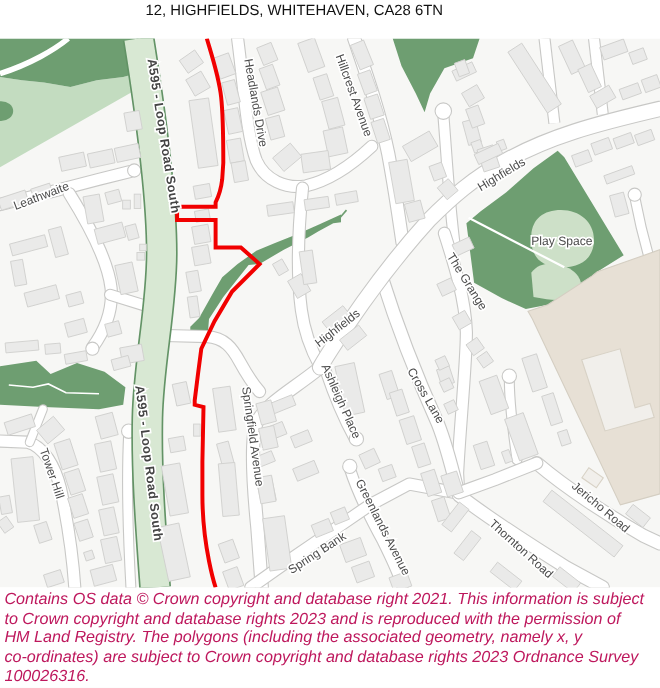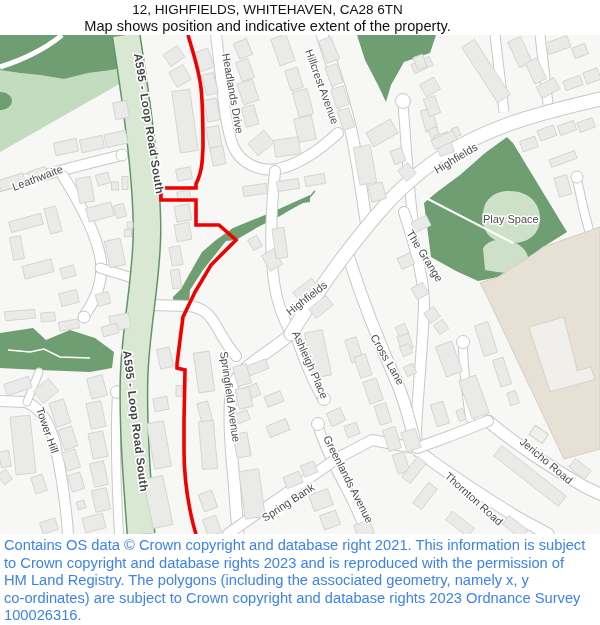--- a/index.html
+++ b/index.html
@@ -1,26 +1,25 @@
 <!DOCTYPE html>
 <html><head><meta charset="utf-8">
 <style>
 html,body{margin:0;padding:0;background:#fff;}
 body{width:600px;height:625px;position:relative;font-family:"Liberation Sans",sans-serif;overflow:hidden;}
 #hdr{position:absolute;top:0;left:0;width:535px;text-align:center;color:#111;}
 #hdr .l1{font-size:13.5px;line-height:16px;margin-top:2px;}
 #hdr .l2{font-size:14.6px;line-height:16px;}
 #map{position:absolute;top:35px;left:0;width:600px;height:499px;}
-#ftr{position:absolute;top:537px;left:4px;width:596px;font-size:14.7px;line-height:17.5px;color:#3b82f6;white-space:nowrap;}
+#ftr{position:absolute;top:537px;left:4px;width:596px;font-size:14.7px;line-height:17.5px;color:#be185d;white-space:nowrap;font-style:italic;}
 </style></head>
 <body>
 
 <div id="hdr">
     <div class="l1">12, HIGHFIELDS, WHITEHAVEN, CA28 6TN</div>
-<div class="l2">Map shows position and indicative extent of the property.</div>
   </div>
 
 <div id="map">
 <svg width="600" height="499" viewBox="0 35 600 499" font-family="Liberation Sans, sans-serif">
 <defs>
         <style>.lb{fill:#4c4c4c;stroke:#ffffff;stroke-width:3;paint-order:stroke;font-size:11px;}.la{fill:#454545;stroke:#ffffff;stroke-width:3;paint-order:stroke;font-weight:bold;font-size:11.5px;letter-spacing:.4px;}</style>
       </defs>
 
 <rect x="0" y="35" width="600" height="499" fill="#f7f7f5"></rect>
 

